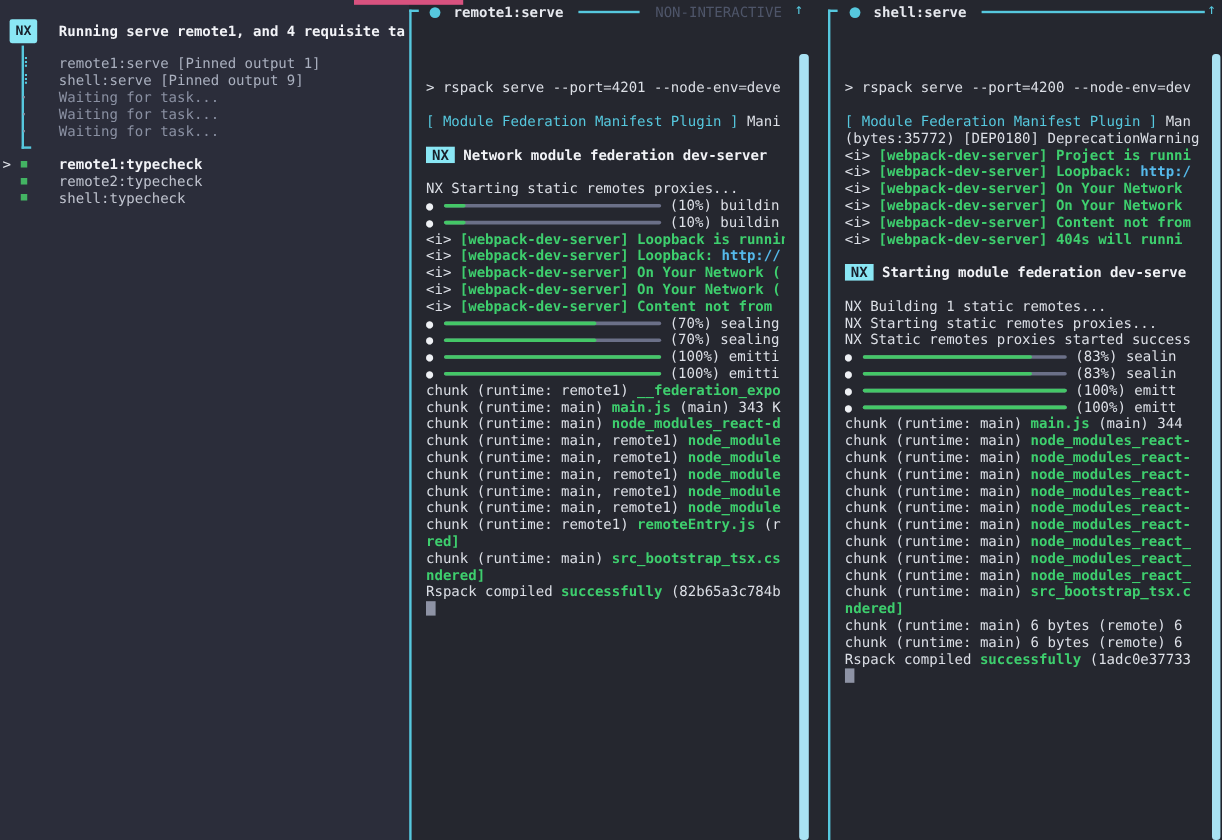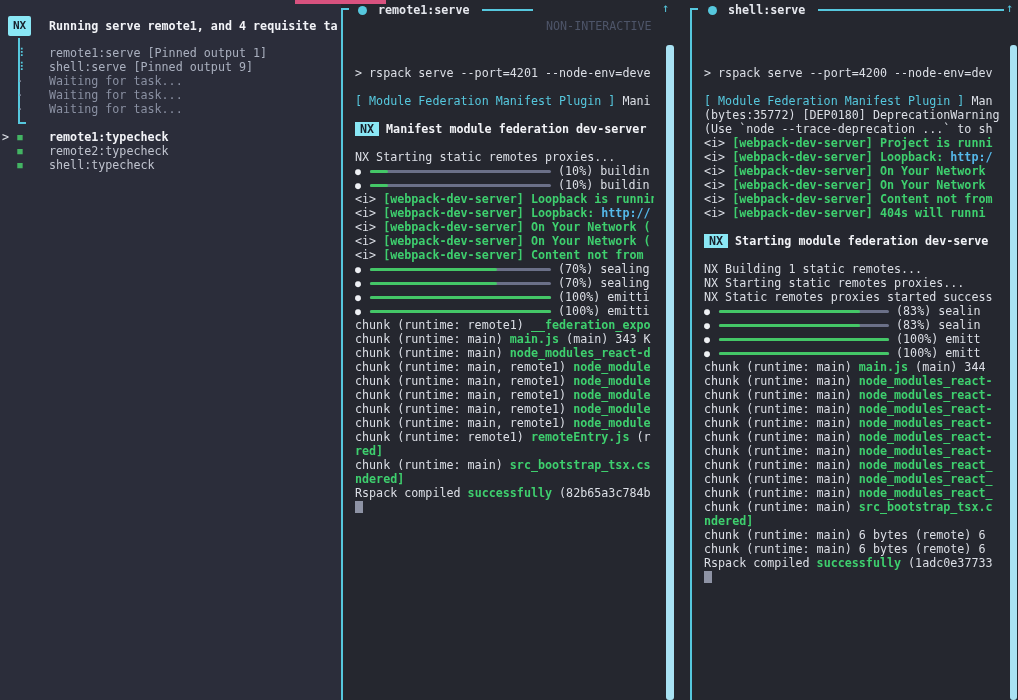--- a/index.html
+++ b/index.html
@@ -26,21 +26,21 @@
   .s-wait{color:#8a90a2;}
   .s-bold{color:#f2f3f7;font-weight:bold;}
   .s-light{color:#c0c4cf;}
 
   
   .vb{position:absolute;top:8px;width:6px;height:692px;border-left:2px solid #56c8de;border-top:2px solid #56c8de;}
   .vb-mid{left:341px;} .vb-right{left:690px;}
   .bullet{position:absolute;top:6px;width:9px;height:9px;border-radius:50%;background:#56c8de;}
   .pane-title{position:absolute;top:3px;color:#e6e8ee;font-weight:bold;white-space:pre;}
   .hrule{position:absolute;top:9px;height:2px;background:#56c8de;}
-  .mode{position:absolute;top:19px;color:#4e5569;white-space:pre;}
+  .mode{position:absolute;top:3px;color:#4e5569;white-space:pre;}
   .sarrow{position:absolute;top:1px;color:#56c8de;font-size:12px;}
   .sthumb{position:absolute;top:45px;height:655px;background:#a9e2f3;border-radius:3px;}
 
   .content{position:absolute;top:32px;height:668px;overflow:hidden;margin-top:34px;}
   .tl{height:14px;white-space:pre;overflow:hidden;}
   .c-w{color:#dcdfe6;}
   .c-b{color:#f2f3f7;font-weight:bold;}
   .c-g{color:#3ecf6e;font-weight:bold;}
   .c-cy{color:#56c8de;}
   .c-u{color:#55b9ea;font-weight:bold;}
@@ -88,21 +88,21 @@
     <span class="pane-title">remote1:serve</span>
     <span class="hrule"></span>
     <span class="mode">NON-INTERACTIVE</span>
     <span class="sarrow">↑</span>
     <div class="sthumb"></div>
     <div class="content" id="mid-content">
         <div class="tl"><span class="c-w">&gt; rspack serve --port=4201 --node-env=deve</span></div>
         <div class="tl"></div>
         <div class="tl"><span class="c-cy">[ Module Federation Manifest Plugin ]</span><span class="c-w"> Mani</span></div>
         <div class="tl"></div>
-        <div class="tl"><span class="inline-badge">NX</span><span class="c-b">Manifest module federation dev-server</span></div>
+        <div class="tl"><span class="inline-badge">NX</span><span class="c-b">Network module federation dev-server</span></div>
         <div class="tl"></div>
         <div class="tl"><span class="c-w">NX Starting static remotes proxies...</span></div>
         <div class="tl"><span class="pbullet">●</span><span class="ptrack"><span class="pfill" style="display: block; width: 10%;"></span></span><span class="c-w">(10%) buildin</span></div>
         <div class="tl"><span class="pbullet">●</span><span class="ptrack"><span class="pfill" style="display: block; width: 10%;"></span></span><span class="c-w">(10%) buildin</span></div>
         <div class="tl"><span class="c-w">&lt;i&gt; </span><span class="c-g">[webpack-dev-server] Loopback is runnin</span></div>
         <div class="tl"><span class="c-w">&lt;i&gt; </span><span class="c-g">[webpack-dev-server] Loopback: </span><span class="c-u">http://</span></div>
         <div class="tl"><span class="c-w">&lt;i&gt; </span><span class="c-g">[webpack-dev-server] On Your Network (</span></div>
         <div class="tl"><span class="c-w">&lt;i&gt; </span><span class="c-g">[webpack-dev-server] On Your Network (</span></div>
         <div class="tl"><span class="c-w">&lt;i&gt; </span><span class="c-g">[webpack-dev-server] Content not from</span></div>
         <div class="tl"><span class="pbullet">●</span><span class="ptrack"><span class="pfill" style="display: block; width: 70%;"></span></span><span class="c-w">(70%) sealing</span></div>
@@ -131,21 +131,20 @@
     <span class="bullet"></span>
     <span class="pane-title">shell:serve</span>
     <span class="hrule"></span>
     <span class="sarrow">↑</span>
     <div class="sthumb"></div>
     <div class="content" id="right-content">
         <div class="tl"><span class="c-w">&gt; rspack serve --port=4200 --node-env=dev</span></div>
         <div class="tl"></div>
         <div class="tl"><span class="c-cy">[ Module Federation Manifest Plugin ]</span><span class="c-w"> Man</span></div>
         <div class="tl"><span class="c-w">(bytes:35772) [DEP0180] DeprecationWarning</span></div>
-        <div class="tl"><span class="c-w">(Use `node --trace-deprecation ...` to sh</span></div>
         <div class="tl"><span class="c-w">&lt;i&gt; </span><span class="c-g">[webpack-dev-server] Project is runni</span></div>
         <div class="tl"><span class="c-w">&lt;i&gt; </span><span class="c-g">[webpack-dev-server] Loopback: </span><span class="c-u">http:/</span></div>
         <div class="tl"><span class="c-w">&lt;i&gt; </span><span class="c-g">[webpack-dev-server] On Your Network</span></div>
         <div class="tl"><span class="c-w">&lt;i&gt; </span><span class="c-g">[webpack-dev-server] On Your Network</span></div>
         <div class="tl"><span class="c-w">&lt;i&gt; </span><span class="c-g">[webpack-dev-server] Content not from</span></div>
         <div class="tl"><span class="c-w">&lt;i&gt; </span><span class="c-g">[webpack-dev-server] 404s will runni</span></div>
         <div class="tl"></div>
         <div class="tl"><span class="inline-badge">NX</span><span class="c-b">Starting module federation dev-serve</span></div>
         <div class="tl"></div>
         <div class="tl"><span class="c-w">NX Building 1 static remotes...</span></div>

